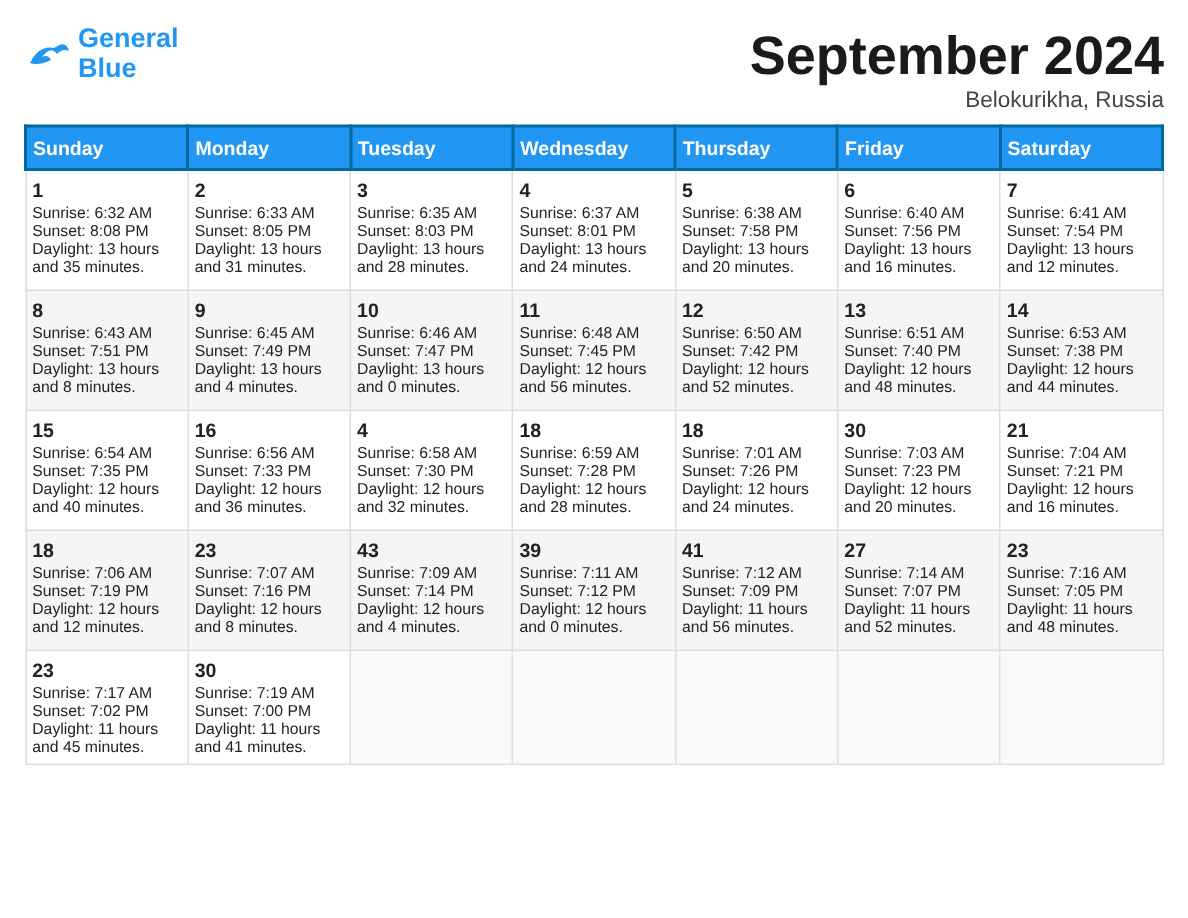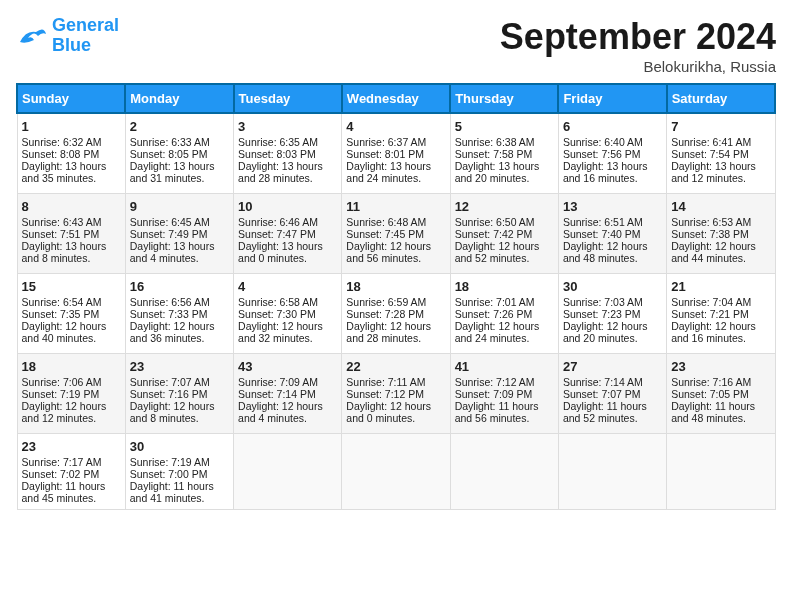--- a/index.html
+++ b/index.html
@@ -141,21 +141,21 @@
         <td><span class="day-num">4</span><span>Sunrise: 6:58 AM<br>Sunset: 7:30 PM<br>Daylight: 12 hours and 32 minutes.</span></td>
         <td><span class="day-num">18</span><span>Sunrise: 6:59 AM<br>Sunset: 7:28 PM<br>Daylight: 12 hours and 28 minutes.</span></td>
         <td><span class="day-num">18</span><span>Sunrise: 7:01 AM<br>Sunset: 7:26 PM<br>Daylight: 12 hours and 24 minutes.</span></td>
         <td><span class="day-num">30</span><span>Sunrise: 7:03 AM<br>Sunset: 7:23 PM<br>Daylight: 12 hours and 20 minutes.</span></td>
         <td><span class="day-num">21</span><span>Sunrise: 7:04 AM<br>Sunset: 7:21 PM<br>Daylight: 12 hours and 16 minutes.</span></td>
       </tr>
       <tr>
         <td><span class="day-num">18</span><span>Sunrise: 7:06 AM<br>Sunset: 7:19 PM<br>Daylight: 12 hours and 12 minutes.</span></td>
         <td><span class="day-num">23</span><span>Sunrise: 7:07 AM<br>Sunset: 7:16 PM<br>Daylight: 12 hours and 8 minutes.</span></td>
         <td><span class="day-num">43</span><span>Sunrise: 7:09 AM<br>Sunset: 7:14 PM<br>Daylight: 12 hours and 4 minutes.</span></td>
-        <td><span class="day-num">22</span><span>Sunrise: 7:11 AM<br>Sunset: 7:12 PM<br>Daylight: 12 hours and 0 minutes.</span></td>
+        <td><span class="day-num">39</span><span>Sunrise: 7:11 AM<br>Sunset: 7:12 PM<br>Daylight: 12 hours and 0 minutes.</span></td>
         <td><span class="day-num">41</span><span>Sunrise: 7:12 AM<br>Sunset: 7:09 PM<br>Daylight: 11 hours and 56 minutes.</span></td>
         <td><span class="day-num">27</span><span>Sunrise: 7:14 AM<br>Sunset: 7:07 PM<br>Daylight: 11 hours and 52 minutes.</span></td>
         <td><span class="day-num">23</span><span>Sunrise: 7:16 AM<br>Sunset: 7:05 PM<br>Daylight: 11 hours and 48 minutes.</span></td>
       </tr>
       <tr class="last-row">
         <td><span class="day-num">23</span><span>Sunrise: 7:17 AM<br>Sunset: 7:02 PM<br>Daylight: 11 hours and 45 minutes.</span></td>
         <td><span class="day-num">30</span><span>Sunrise: 7:19 AM<br>Sunset: 7:00 PM<br>Daylight: 11 hours and 41 minutes.</span></td>
         <td class="empty-cell"></td>
         <td class="empty-cell"></td>
         <td class="empty-cell"></td>

